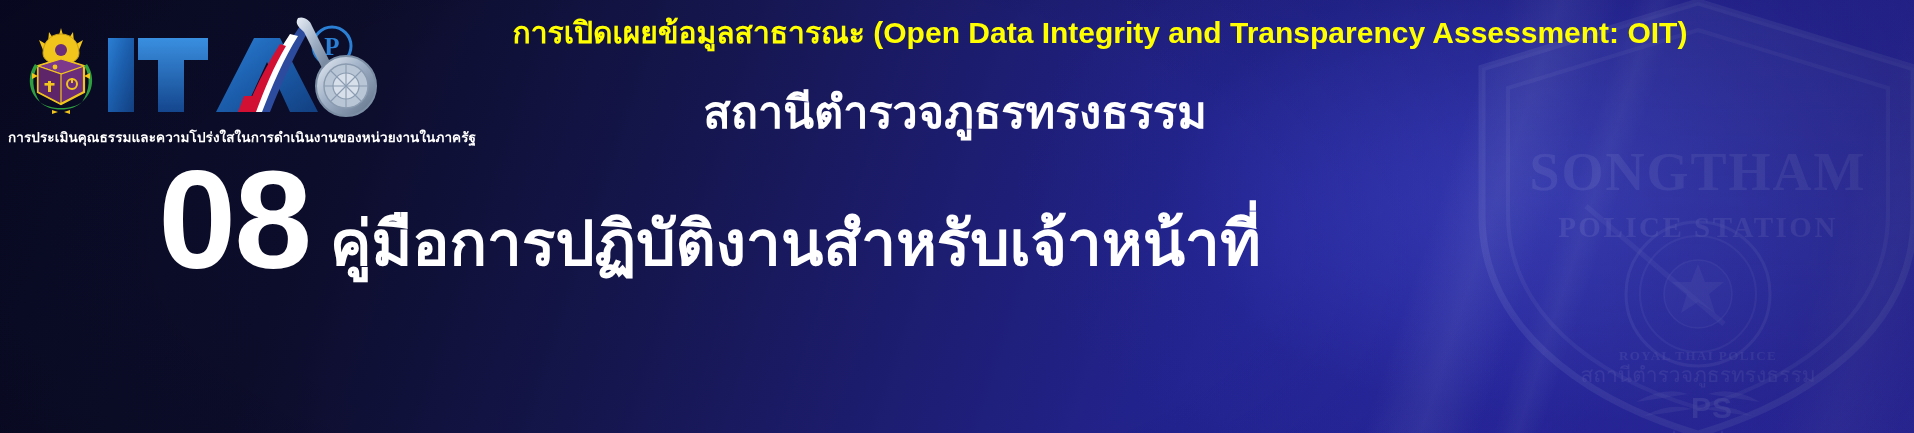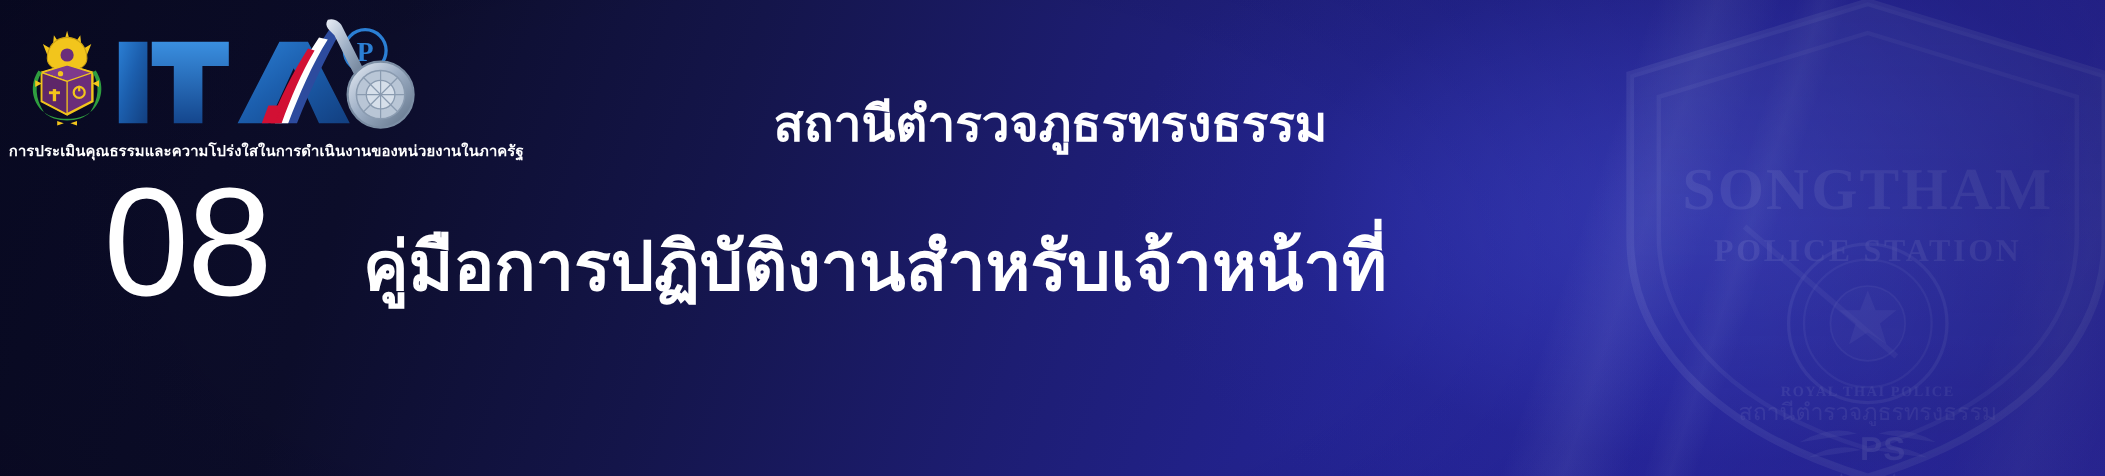--- a/index.html
+++ b/index.html
@@ -49,22 +49,22 @@
     position:absolute; left:0; top:118px; width:392px;
     text-align:center; color:#ffffff;
     font-size:13.5px; font-weight:700; letter-spacing:.1px;
     white-space:nowrap;
   }
   .mace{ position:absolute; left:280px; top:6px; width:92px; height:110px; }
 
   
   .big-number{
     position:absolute; left:30px; top:150px; width:280px;
-    color:#ffffff; font-size:140px; font-weight:400; line-height:1;
-    letter-spacing:-2px; text-align:center;
+    color:#ffffff; font-size:140px; font-weight:700; line-height:1;
+    letter-spacing:-2px; text-align:right;
     font-family:"Liberation Sans", sans-serif;
   }
 
   
   .oit-header{
     position:absolute; left:360px; top:16px; width:1480px;
     text-align:center; color:#ffff00;
     font-size:30px; font-weight:700; line-height:1.15;
     white-space:nowrap;
     font-family:"Liberation Sans", sans-serif;
@@ -235,18 +235,19 @@
           <line x1="74" y1="56" x2="42" y2="88"></line>
         </g>
       </svg>
     </div>
 
     <div class="ita-sub">การประเมินคุณธรรมและความโปร่งใสในการดำเนินงานของหน่วยงานในภาครัฐ</div>
   </div>
 
   <div class="big-number">08</div>
 
+  <div class="oit-header">การเปิดเผยข้อมูลสาธารณะ (Open Data Integrity and Transparency Assessment: OIT)</div>
 
   <div class="station-name">สถานีตำรวจภูธรทรงธรรม</div>
 
   <div class="main-title">คู่มือการปฏิบัติงานสำหรับเจ้าหน้าที่</div>
 
 </div>
 
 </body></html>

